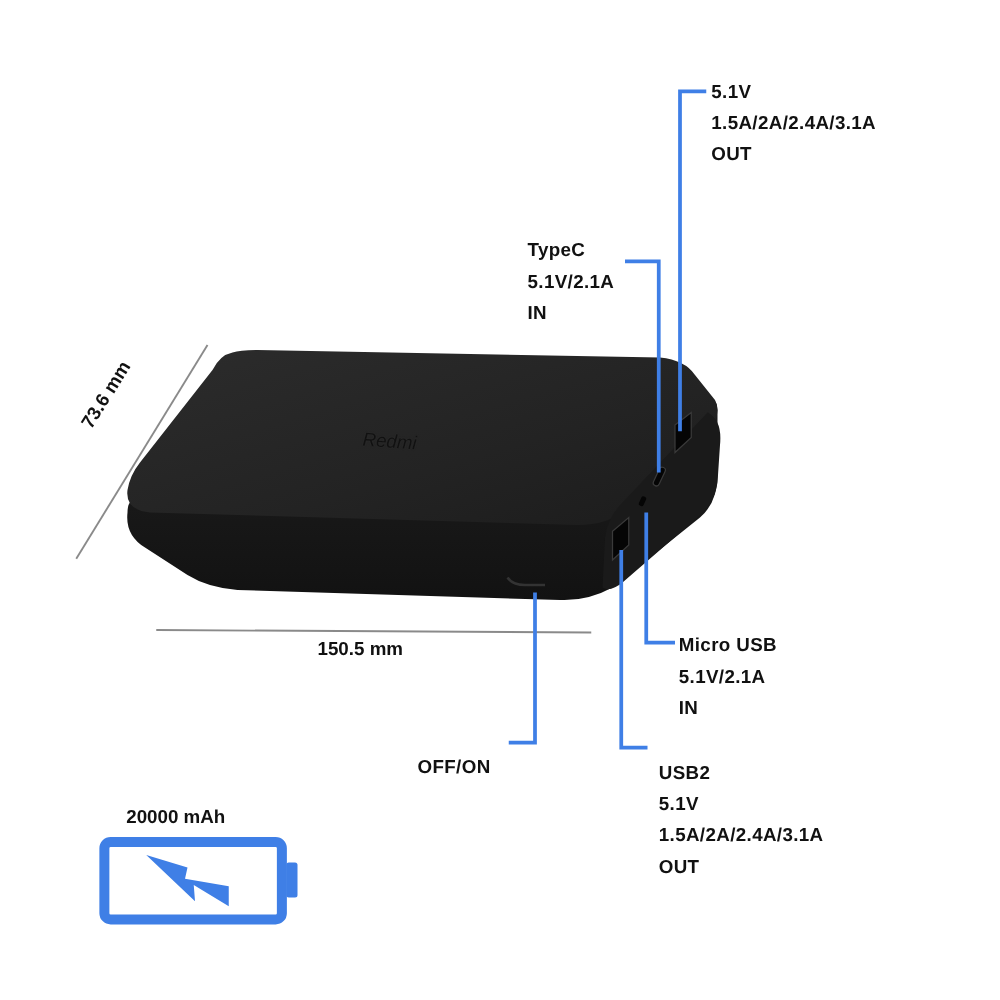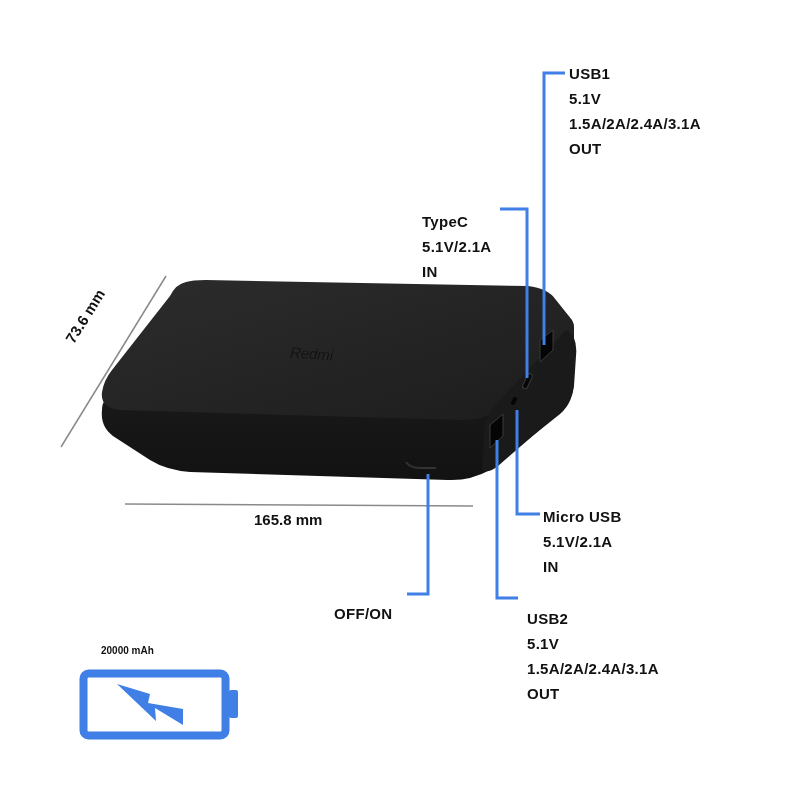--- a/index.html
+++ b/index.html
@@ -2,21 +2,21 @@
 <html><head>
   <meta charset="utf-8">
   <style>
     html, body { margin: 0; padding: 0; background: #ffffff; }
     body { width: 800px; height: 800px; position: relative; overflow: hidden;
            font-family: "Liberation Sans", "DejaVu Sans", sans-serif; color: #111; }
     .stage { position: absolute; left: 0; top: 0; width: 800px; height: 800px; }
     .lbl { position: absolute; font-weight: bold; font-size: 15px; line-height: 25px; letter-spacing: 0.3px; }
     .lbl div { white-space: nowrap; }
     .dim { position: absolute; font-weight: bold; font-size: 15px; white-space: nowrap; }
-    .cap { position: absolute; font-weight: bold; font-size: 10px; white-space: nowrap; }
+    .cap { position: absolute; font-weight: bold; font-size: 15px; white-space: nowrap; }
   </style>
 </head>
 <body>
 
 <div class="stage">
 
   <svg width="800" height="800" viewBox="0 0 800 800" style="position:absolute;left:0;top:0">
     <defs>
       <linearGradient id="topGrad" x1="0" y1="0" x2="1" y2="1">
         <stop offset="0" stop-color="#2c2c2c"></stop>
@@ -69,30 +69,29 @@
       <rect x="83.5" y="673.5" width="142" height="62" rx="5" fill="none" stroke="#3f7fe6" stroke-width="8"></rect>
       <rect x="229" y="690" width="9" height="28" rx="2" fill="#3f7fe6"></rect>
       <polygon points="117,684 150,694 148,703 183,709 183,725 155,708 156,721" fill="#3f7fe6"></polygon>
     </g>
   </svg>
 
   <div style="position:absolute;left:290px;top:345px;font-style:italic;font-size:15px;color:#111;transform:rotate(4deg);text-shadow:0 0 1px #333;">Redmi</div>
 
   <div class="dim" style="left:62px;top:337px;transform:rotate(-58deg);transform-origin:left top;">73.6 mm</div>
 
-  <div class="dim" style="left:254px;top:511px;">165.8 mm</div>
+  <div class="dim" style="left:254px;top:511px;">150.5 mm</div>
 
   <div class="lbl" style="left:569px;top:61px;">
-    <div>USB1</div>
     <div>5.1V</div>
     <div>1.5A/2A/2.4A/3.1A</div>
     <div>OUT</div>
   </div>
 
-  <div class="lbl" style="left:422px;top:209px;">
+  <div class="lbl" style="left:422px;top:188px;">
     <div>TypeC</div>
     <div>5.1V/2.1A</div>
     <div>IN</div>
   </div>
 
   <div class="lbl" style="left:543px;top:504px;">
     <div>Micro USB</div>
     <div>5.1V/2.1A</div>
     <div>IN</div>
   </div>

